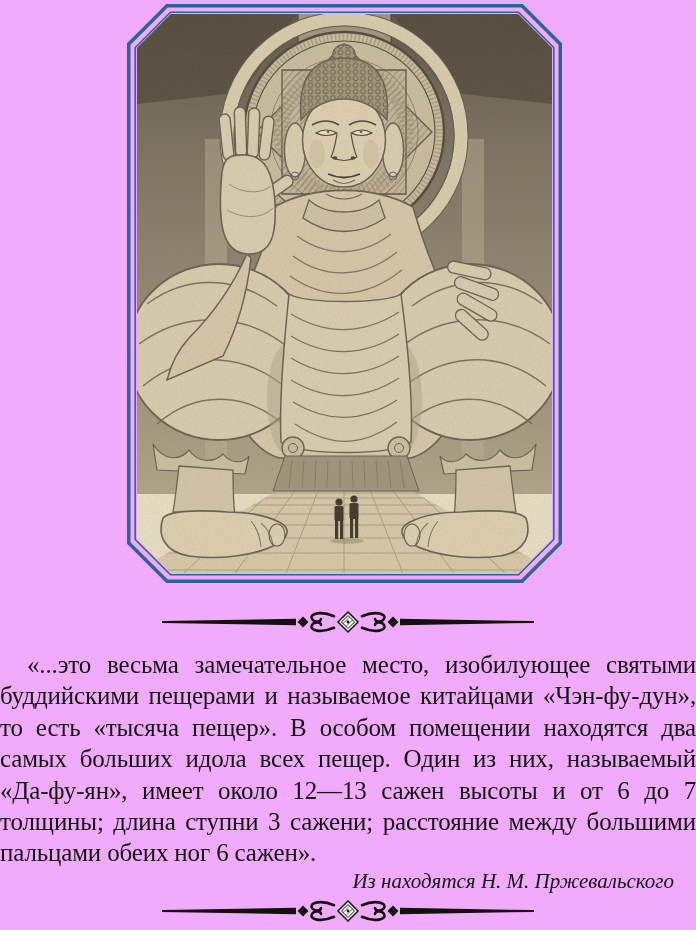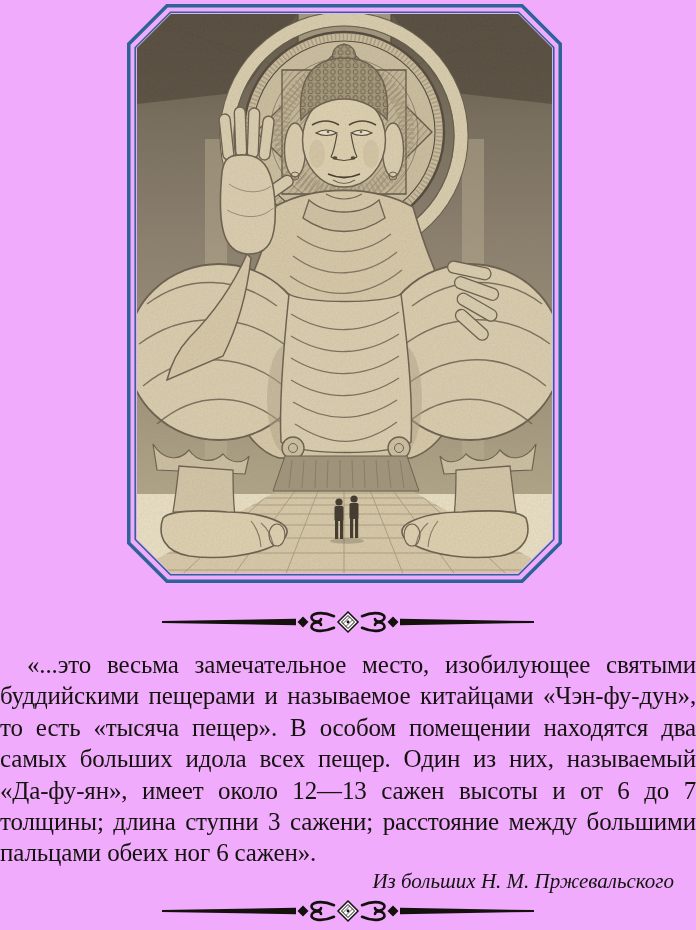--- a/index.html
+++ b/index.html
@@ -255,21 +255,21 @@
       <g>
         <polygon points="190,2 200,12 190,22 180,12" fill="#ffffff" stroke="#14110d" stroke-width="1.5"></polygon>
         <polygon points="190,5.5 196.5,12 190,18.5 183.5,12" fill="url(#hatchD1)" stroke="#14110d" stroke-width="1"></polygon>
         <circle cx="190" cy="12" r="1.4" fill="#14110d"></circle>
       </g>
     </svg>
   </div>
 
   <p class="quote">«...это весьма замечательное место, изобилующее святыми буддийскими пещерами и называемое китайцами «Чэн-фу-дун», то есть «тысяча пещер». В особом помещении находятся два самых больших идола всех пещер. Один из них, называемый «Да-фу-ян», имеет около 12—13 сажен высоты и от 6 до 7 толщины; длина ступни 3 сажени; расстояние между большими пальцами обеих ног 6 сажен».</p>
 
-  <p class="attribution">Из больших Н. М. Пржевальского</p>
+  <p class="attribution">Из находятся Н. М. Пржевальского</p>
 
   <div class="divider divider-bottom">
     <svg width="380" height="24" viewBox="0 0 380 24">
       <defs>
         <pattern id="hatchD2" width="4" height="4" patternUnits="userSpaceOnUse" patternTransform="rotate(45)">
           <line x1="0" y1="0" x2="0" y2="4" stroke="#14110d" stroke-width="1"></line>
         </pattern>
         <g id="ornL2">
           <polygon points="4,11.1 138,8.7 138,15.3 4,12.9" fill="#14110d"></polygon>
           <polygon points="145,6.5 150.5,12 145,17.5 139.5,12" fill="#14110d"></polygon>

